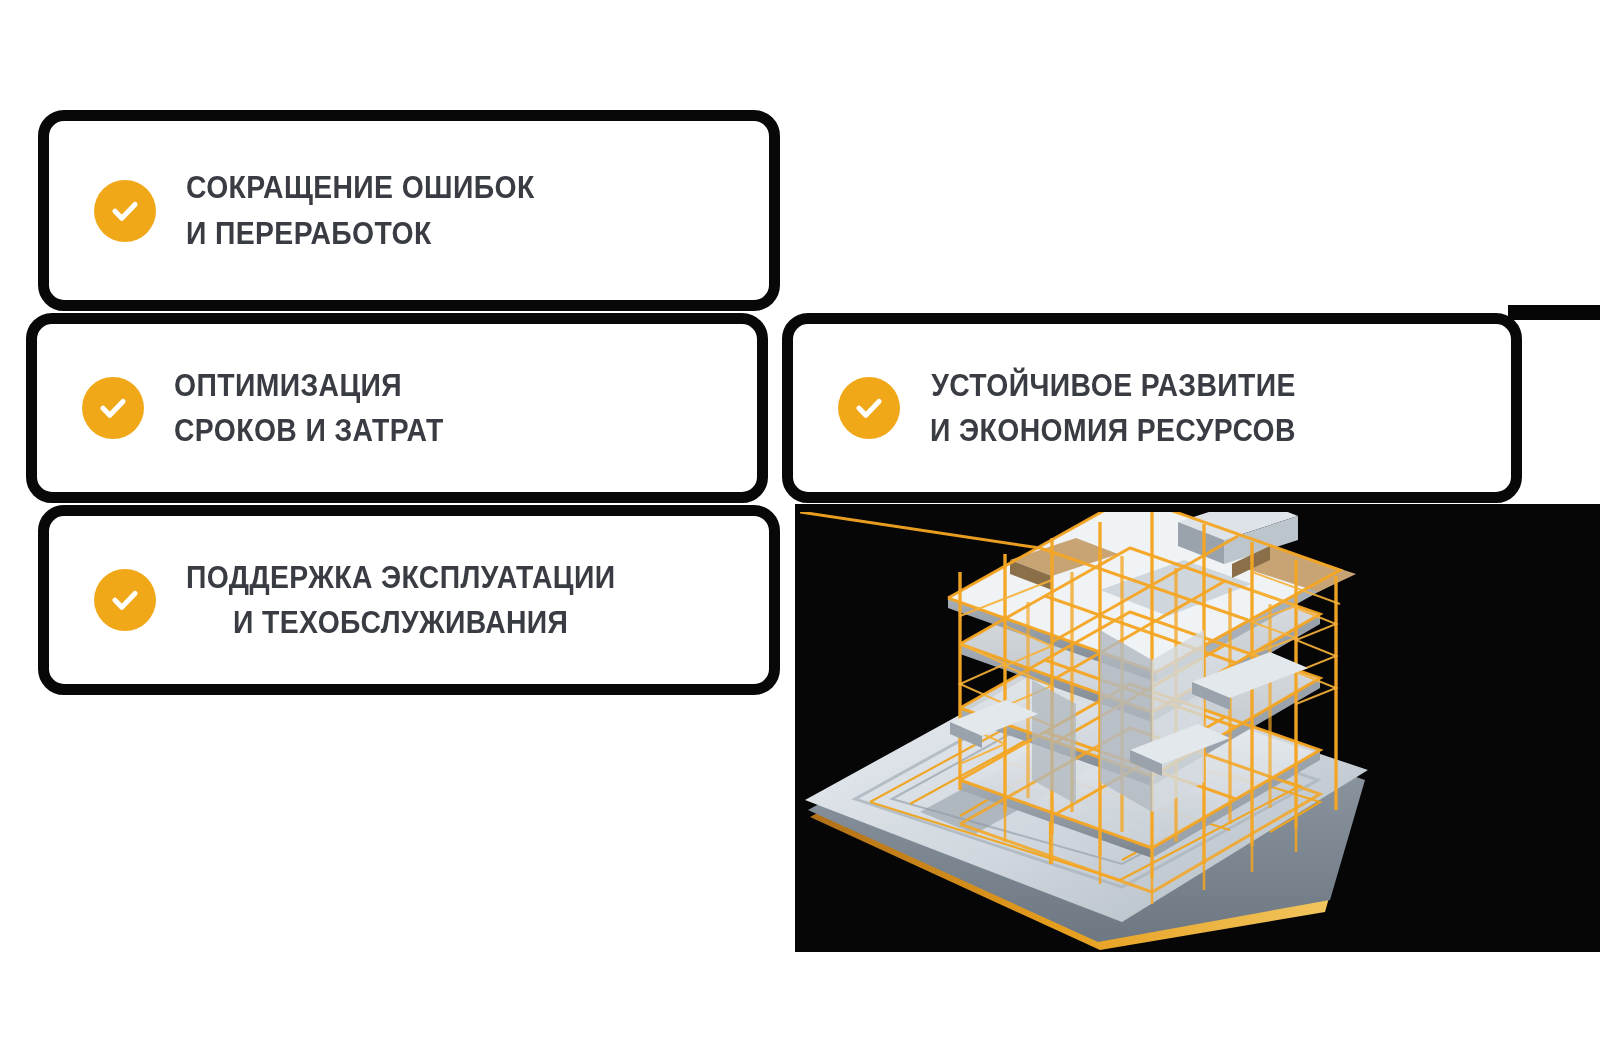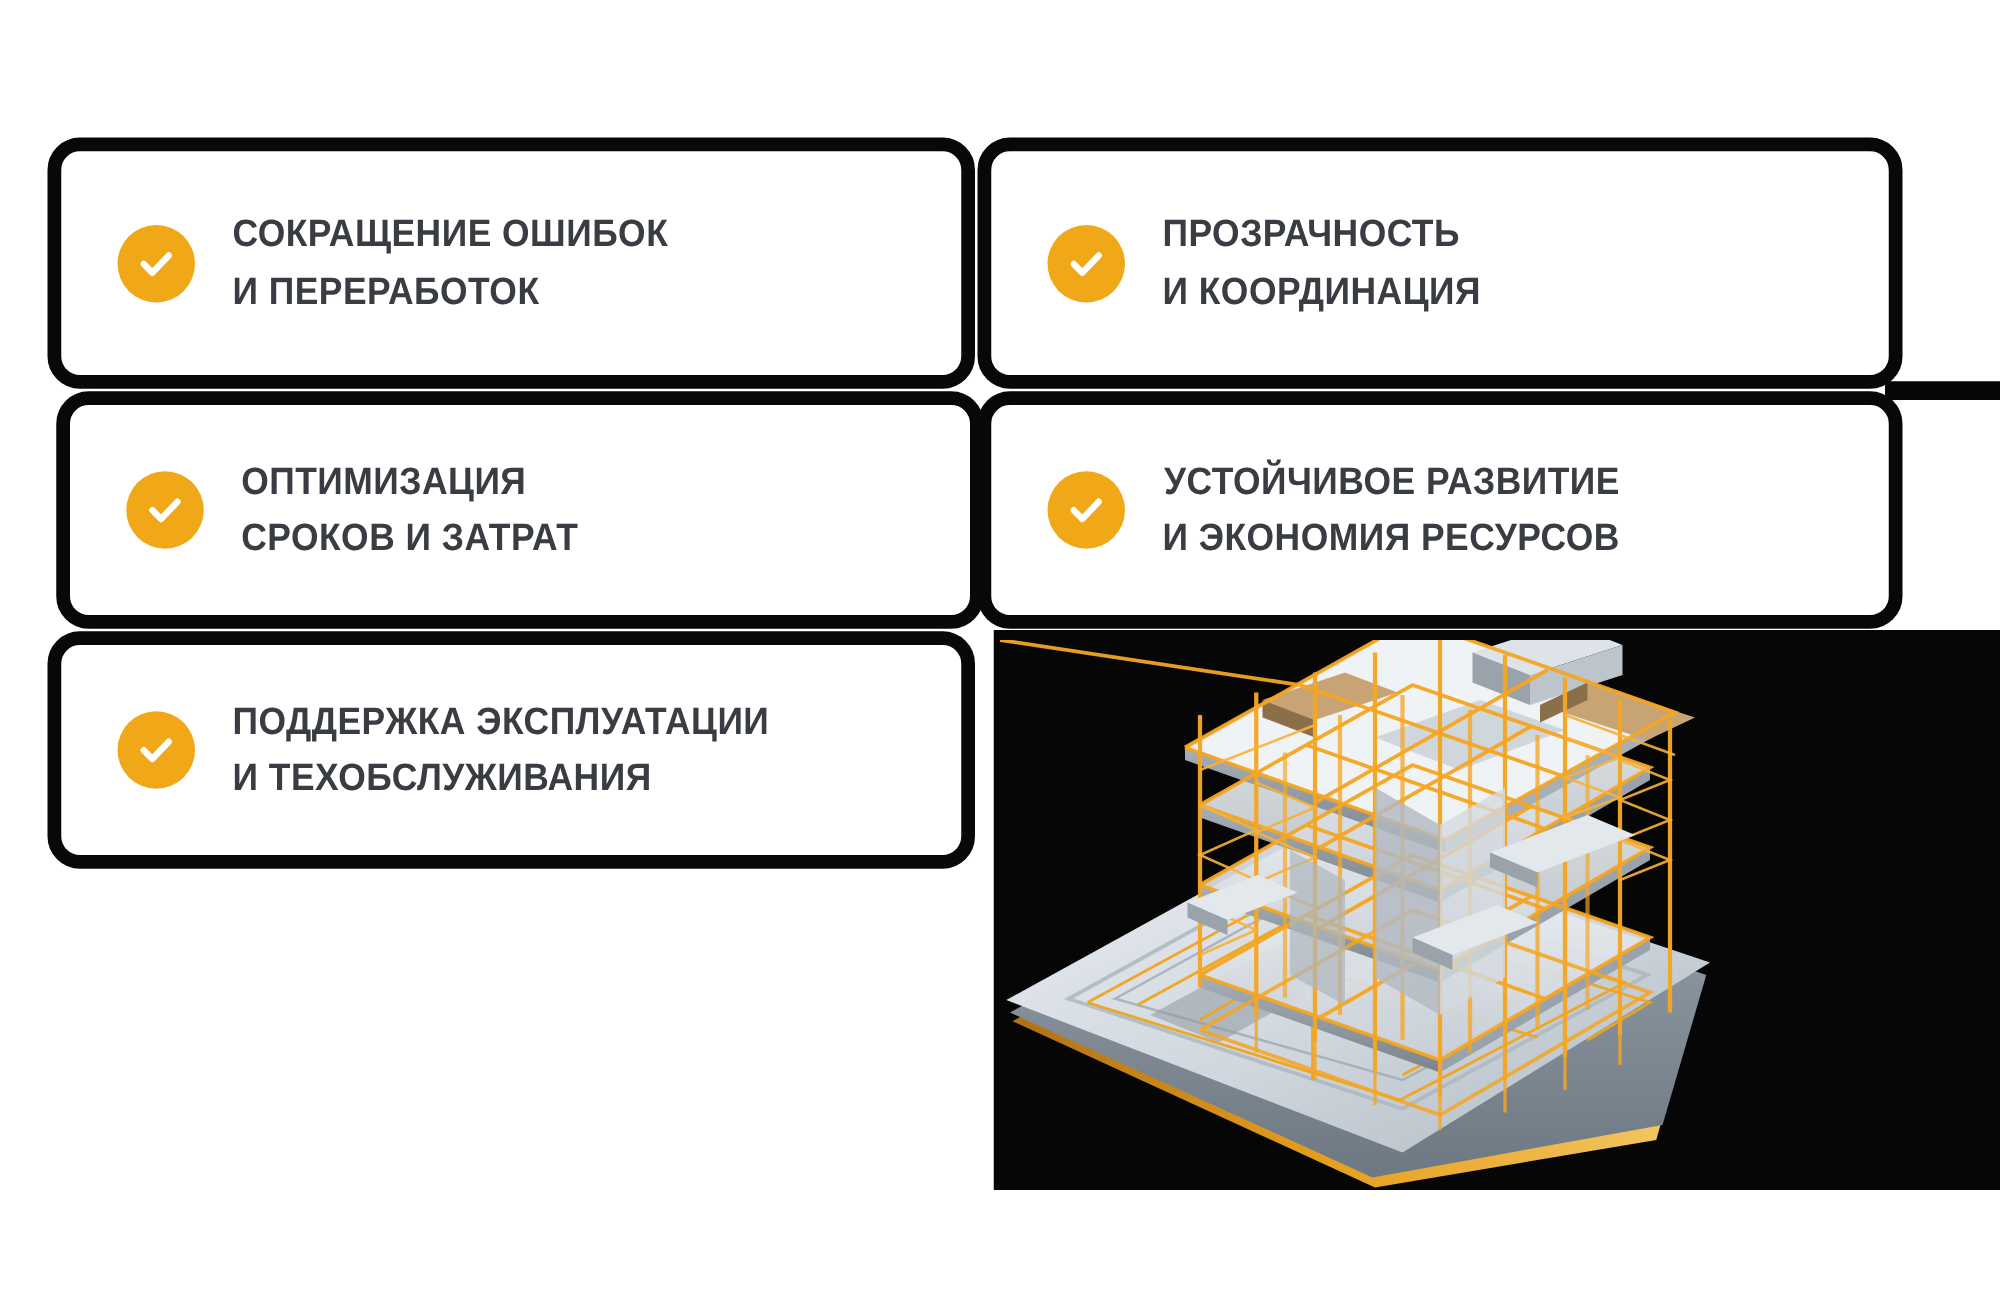--- a/index.html
+++ b/index.html
@@ -76,23 +76,23 @@
     text-transform: uppercase;
     white-space: pre-line;
     font-stretch: condensed;
     transform: scaleX(0.93);
     transform-origin: left center;
   }
 
   
   #card-0 { left: 38px;  top: 110px; width: 742px; height: 201px; }
   #card-1 { left: 782px; top: 110px; width: 740px; height: 201px; }
-  #card-2 { left: 45px;  top: 313px; width: 742px; height: 190px; }
+  #card-2 { left: 26px;  top: 313px; width: 742px; height: 190px; }
   #card-3 { left: 782px; top: 313px; width: 740px; height: 190px; text-align: right; }
-  #card-4 { left: 38px;  top: 505px; width: 742px; height: 190px; }
+  #card-4 { left: 38px;  top: 505px; width: 742px; height: 190px; text-align: center; }
 
   
   #bim-figure {
     position: absolute;
     left: 800px;
     top: 512px;
     width: 700px;
     height: 440px;
   }
   #bim-figure svg { display: block; width: 100%; height: 100%; }
@@ -110,31 +110,20 @@
       <span class="check-badge">
         <svg width="34" height="34" viewBox="0 0 34 34" aria-hidden="true">
           <path d="M7 17.2 L13.8 24.2 L27 10.4" fill="none" stroke="#ffffff" stroke-width="5.1" stroke-linecap="round" stroke-linejoin="round"></path>
         </svg>
       </span>
       <span class="card-label">СОКРАЩЕНИЕ ОШИБОК
 И ПЕРЕРАБОТОК</span>
     </div>
   </div>
 
-  <div class="card" id="card-1">
-    <div class="card-inner">
-      <span class="check-badge">
-        <svg width="34" height="34" viewBox="0 0 34 34" aria-hidden="true">
-          <path d="M7 17.2 L13.8 24.2 L27 10.4" fill="none" stroke="#ffffff" stroke-width="5.1" stroke-linecap="round" stroke-linejoin="round"></path>
-        </svg>
-      </span>
-      <span class="card-label">ПРОЗРАЧНОСТЬ
-И КООРДИНАЦИЯ</span>
-    </div>
-  </div>
 
   <div class="card" id="card-2">
     <div class="card-inner">
       <span class="check-badge">
         <svg width="34" height="34" viewBox="0 0 34 34" aria-hidden="true">
           <path d="M7 17.2 L13.8 24.2 L27 10.4" fill="none" stroke="#ffffff" stroke-width="5.1" stroke-linecap="round" stroke-linejoin="round"></path>
         </svg>
       </span>
       <span class="card-label">ОПТИМИЗАЦИЯ
 СРОКОВ И ЗАТРАТ</span>

